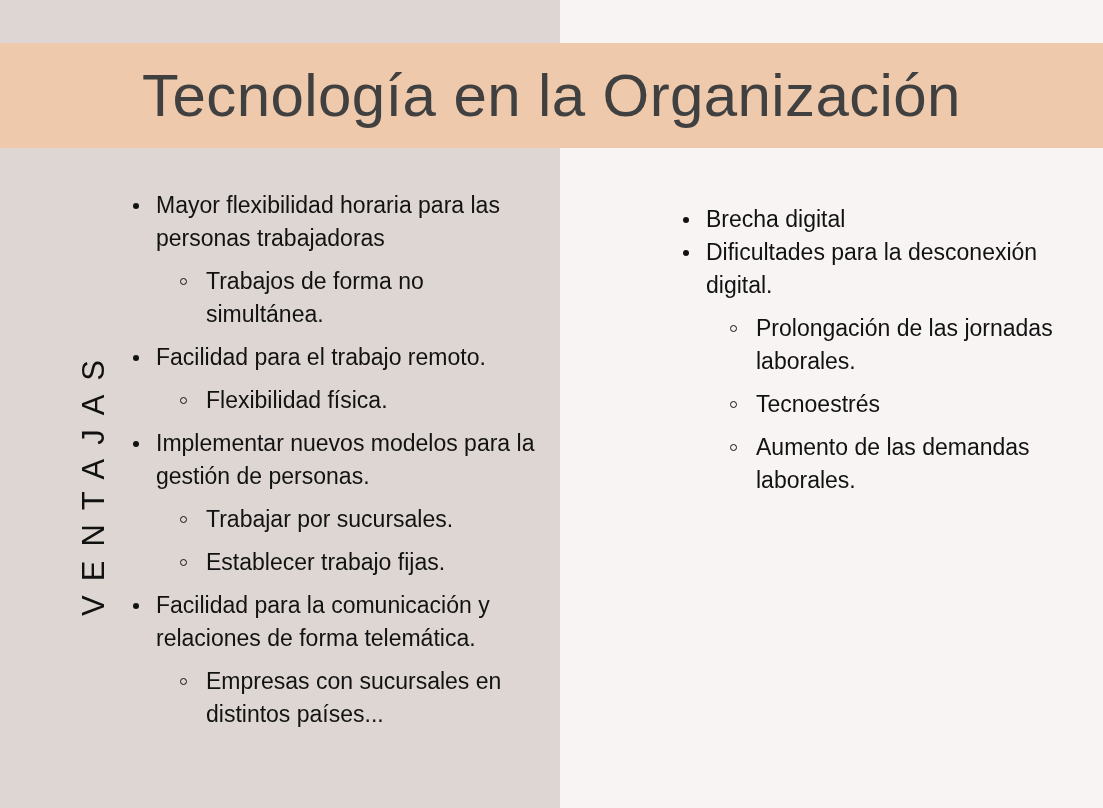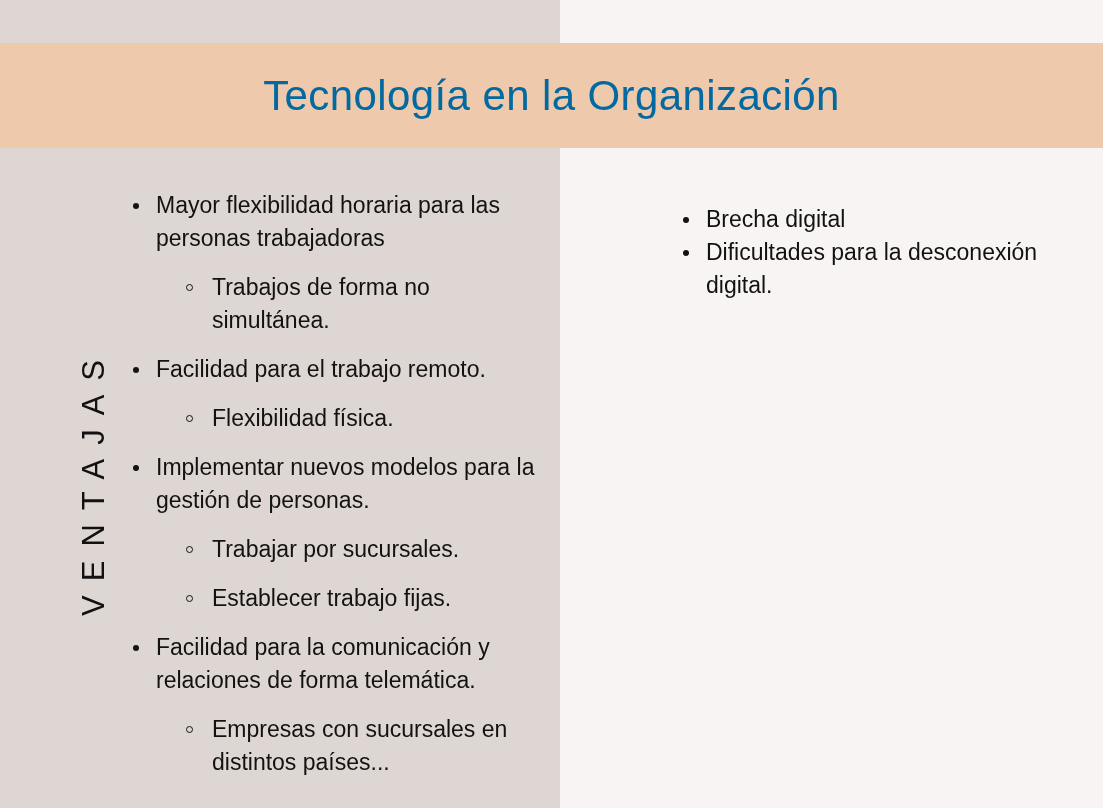--- a/index.html
+++ b/index.html
@@ -44,24 +44,24 @@
     left: 0;
     right: 0;
     top: 43px;
     height: 105px;
     background: #eec9ac;
     display: flex;
     align-items: center;
     justify-content: center;
   }
   .banner-title {
-    font-size: 42px;
+    font-size: 60px;
     font-weight: 300;
     letter-spacing: 0.4px;
-    color: #0369a1;
+    color: #404040;
     white-space: nowrap;
     line-height: 1;
   }
 
   
   .col {
     position: absolute;
     top: 148px;
     bottom: 0;
     display: flex;
@@ -142,21 +142,21 @@
     background: #121212;
   }
 
   .subbullet-item {
     position: relative;
     padding-left: 68px;
     font-size: 23px;
     font-weight: 400;
     line-height: 33px;
     color: #121212;
-    margin: 16px;
+    margin: 10px;
   }
   .subbullet-item > .btext {
     display: block;
   }
   .subbullet-item::before {
     content: "";
     position: absolute;
     left: 42px;
     top: 13px;
     width: 7px;
@@ -225,17 +225,28 @@
   <div class="col col-right">
 
     <div class="list-wrap list-wrap-right">
       <ul class="lvl1" id="list-right">
           <li class="bullet-item">
             <span class="btext">Brecha digital</span>
           </li>
           <li class="bullet-item">
             <span class="btext">Dificultades para la desconexión digital.</span>
           </li>
+          <ul class="lvl2">
+            <li class="subbullet-item">
+              <span class="btext">Prolongación de las jornadas laborales.</span>
+            </li>
+            <li class="subbullet-item">
+              <span class="btext">Tecnoestrés</span>
+            </li>
+            <li class="subbullet-item">
+              <span class="btext">Aumento de las demandas laborales.</span>
+            </li>
+          </ul>
         </ul>
     </div>
   </div>
 
 </div>
 
 </body></html>

